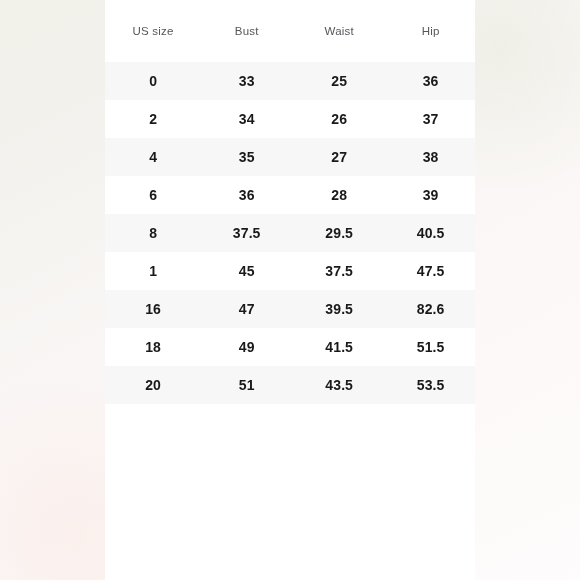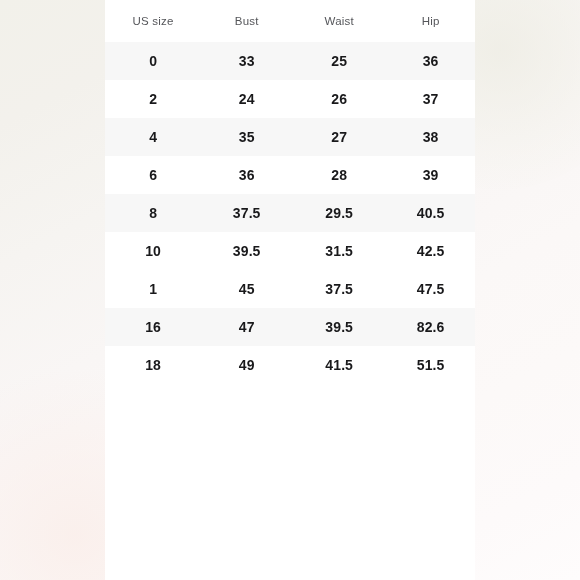--- a/index.html
+++ b/index.html
@@ -87,21 +87,21 @@
   table.size-table col.c-bust  { width: 24.6%; }
   table.size-table col.c-waist { width: 25.4%; }
   table.size-table col.c-hip   { width: 24.0%; }
 
   thead tr.header-row {
     background: #ffffff;
   }
 
   thead th {
     height: 42px;
-    padding: 0;
+    padding: 10px;
     text-align: center;
     vertical-align: middle;
     font-size: 11.5px;
     font-weight: 400;
     letter-spacing: 0.2px;
     color: #55565a;
     white-space: nowrap;
   }
 
   tbody td {
@@ -145,21 +145,21 @@
 
       <tbody id="table-body">
           <tr class="stripe-shaded">
             <td>0</td>
             <td>33</td>
             <td>25</td>
             <td>36</td>
           </tr>
           <tr class="stripe-plain">
             <td>2</td>
-            <td>24</td>
+            <td>34</td>
             <td>26</td>
             <td>37</td>
           </tr>
           <tr class="stripe-shaded">
             <td>4</td>
             <td>35</td>
             <td>27</td>
             <td>38</td>
           </tr>
           <tr class="stripe-plain">
@@ -168,40 +168,40 @@
             <td>28</td>
             <td>39</td>
           </tr>
           <tr class="stripe-shaded">
             <td>8</td>
             <td>37.5</td>
             <td>29.5</td>
             <td>40.5</td>
           </tr>
           <tr class="stripe-plain">
-            <td>10</td>
-            <td>39.5</td>
-            <td>31.5</td>
-            <td>42.5</td>
-          </tr>
-          <tr class="stripe-plain">
             <td>1</td>
             <td>45</td>
             <td>37.5</td>
             <td>47.5</td>
           </tr>
           <tr class="stripe-shaded">
             <td>16</td>
             <td>47</td>
             <td>39.5</td>
             <td>82.6</td>
           </tr>
           <tr class="stripe-plain">
             <td>18</td>
             <td>49</td>
             <td>41.5</td>
             <td>51.5</td>
           </tr>
+          <tr class="stripe-shaded">
+            <td>20</td>
+            <td>51</td>
+            <td>43.5</td>
+            <td>53.5</td>
+          </tr>
         </tbody>
     </table>
 
   </div>
 </div>
 
 </body></html>

